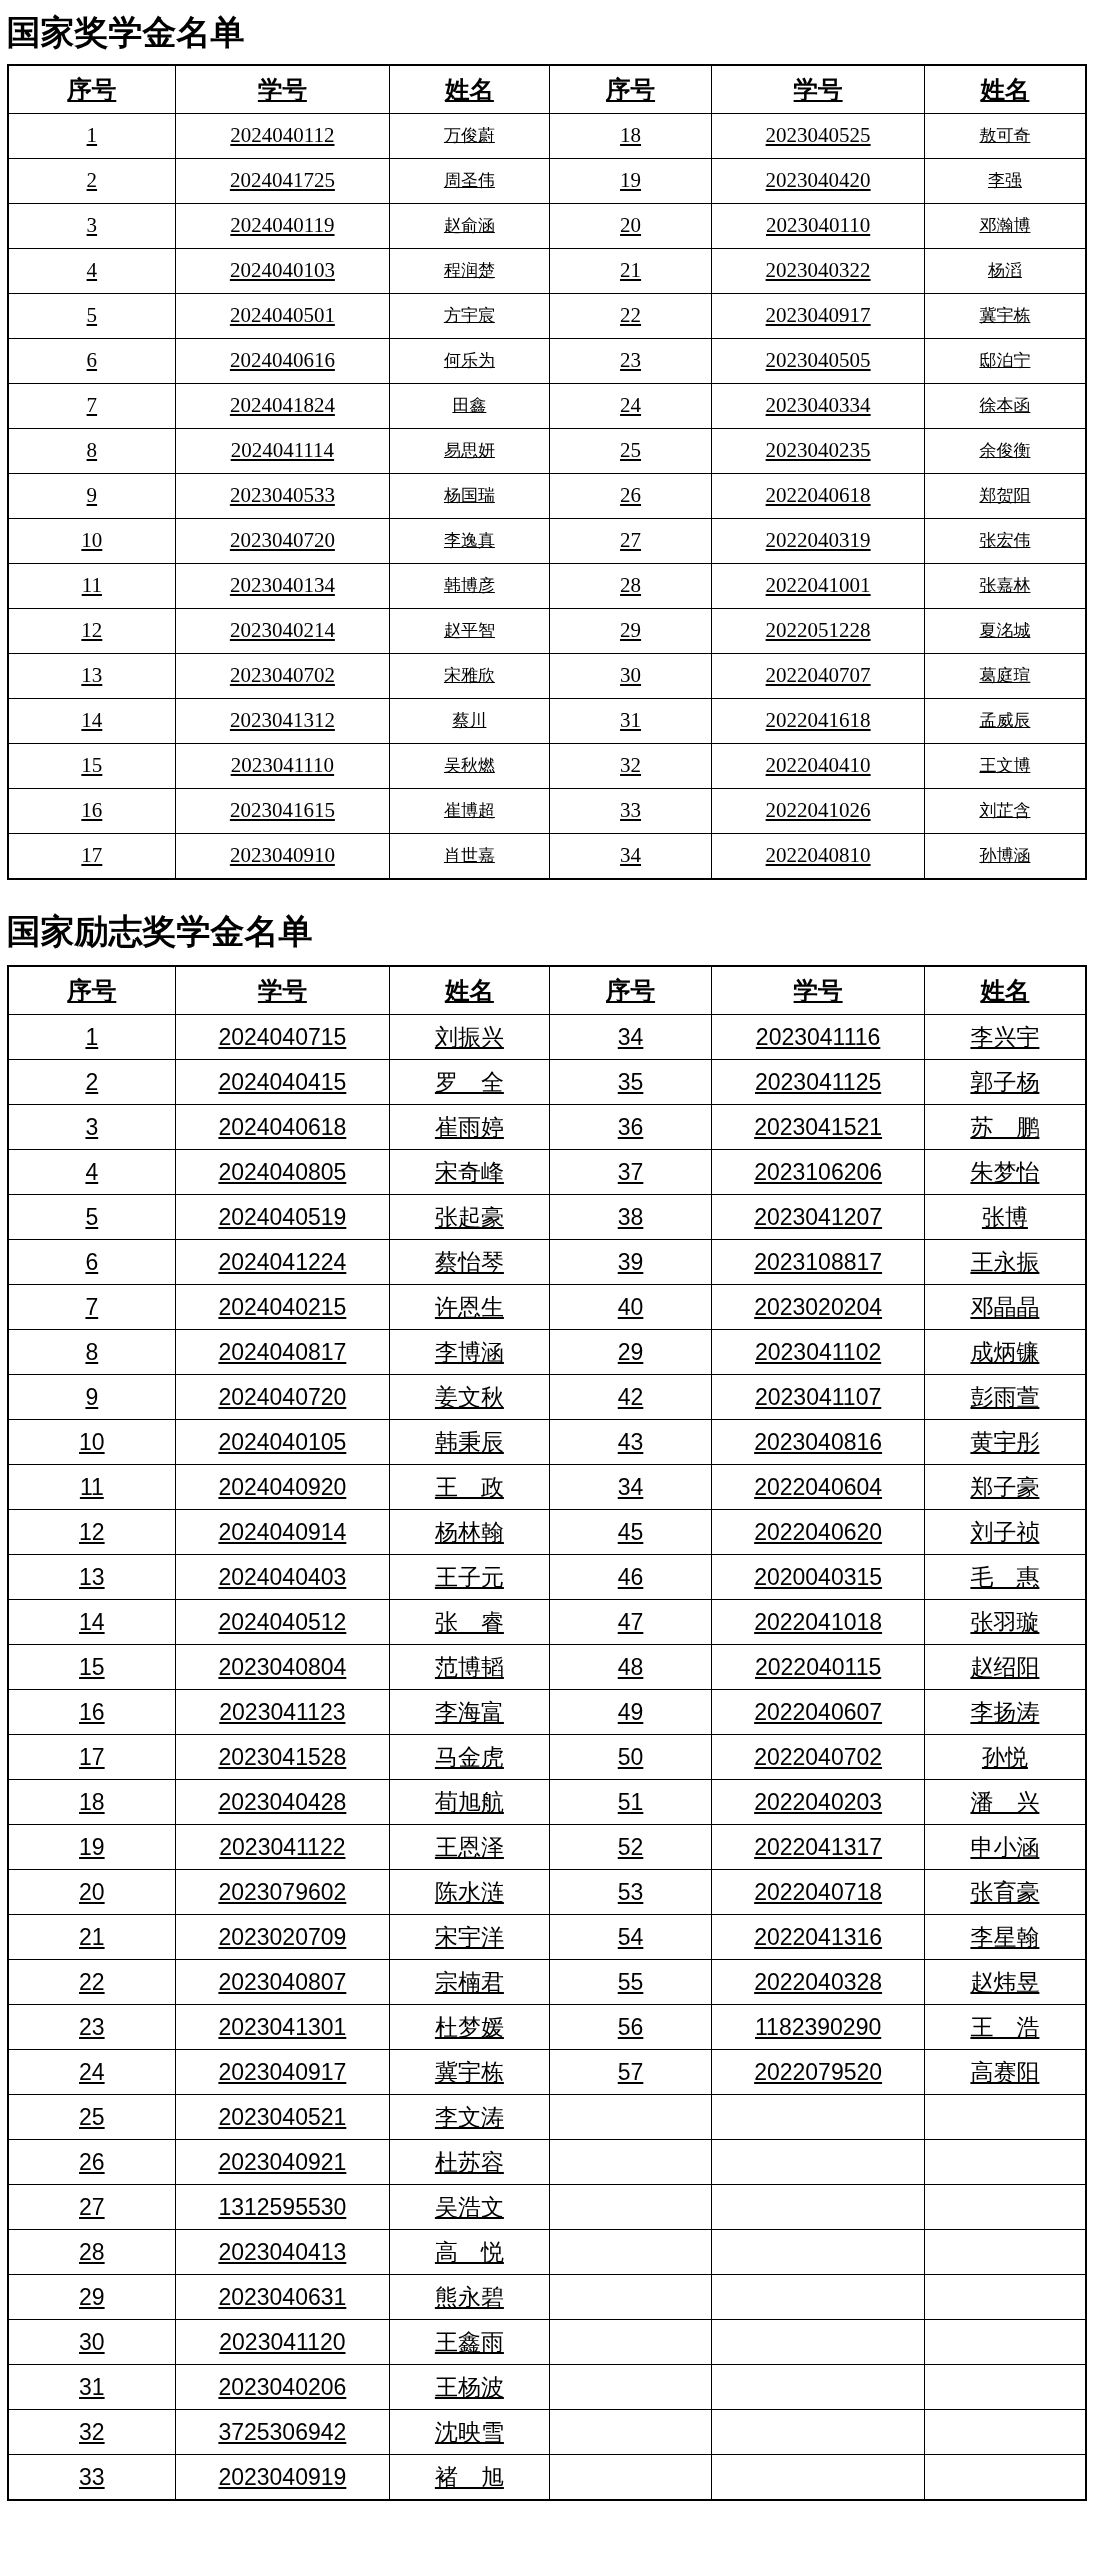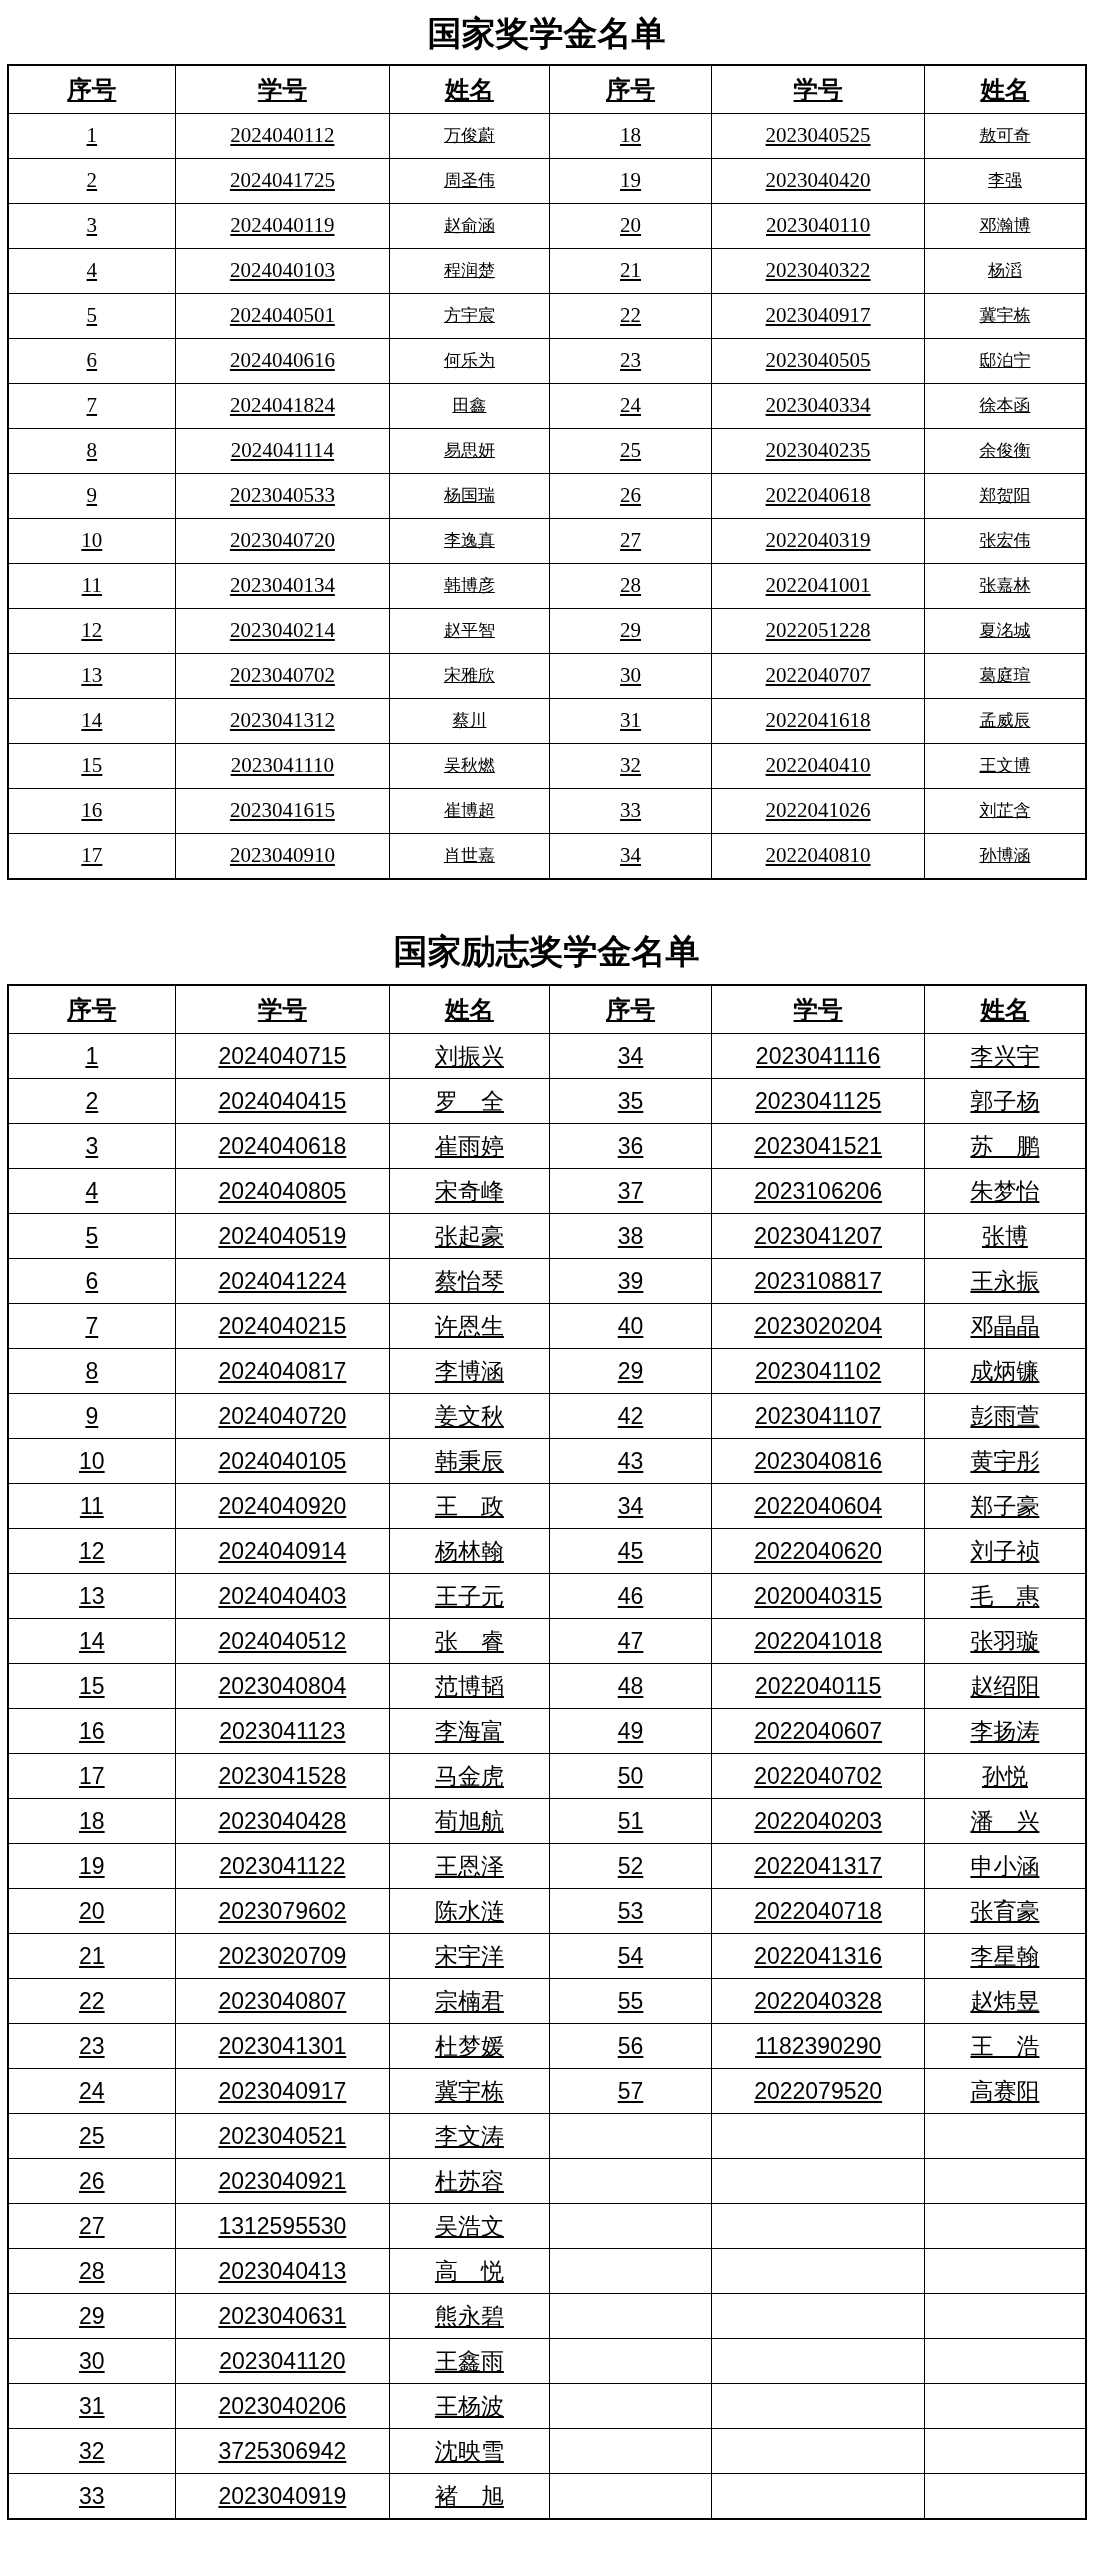--- a/index.html
+++ b/index.html
@@ -5,28 +5,28 @@
   html, body { margin: 0; padding: 0; background: #ffffff; }
   body {
     width: 1093px;
     color: #000000;
     font-family: "Liberation Sans", sans-serif;
     -webkit-font-smoothing: antialiased;
   }
   .sheet { padding: 0 6.5px 16.3px 6.5px; }
 
   .table-title {
-    text-align: center;
+    text-align: left;
     font-weight: bold;
     font-size: 34px;
     line-height: 1.2;
     margin: 13px 0 9.8px 0;
-    font-family: Liberation Sans, sans-serif;
-  }
-  .table-title.second { margin-top: 51px; margin-bottom: 13px; }
+    font-family: Liberation Serif, serif;
+  }
+  .table-title.second { margin-top: 32px; margin-bottom: 13px; }
 
   table.roster {
     border-collapse: collapse;
     table-layout: fixed;
     width: 1080px;
     margin: 0 auto;
     border: 2.4px solid #000;
     text-decoration: underline;
   }
   .roster th, .roster td {

